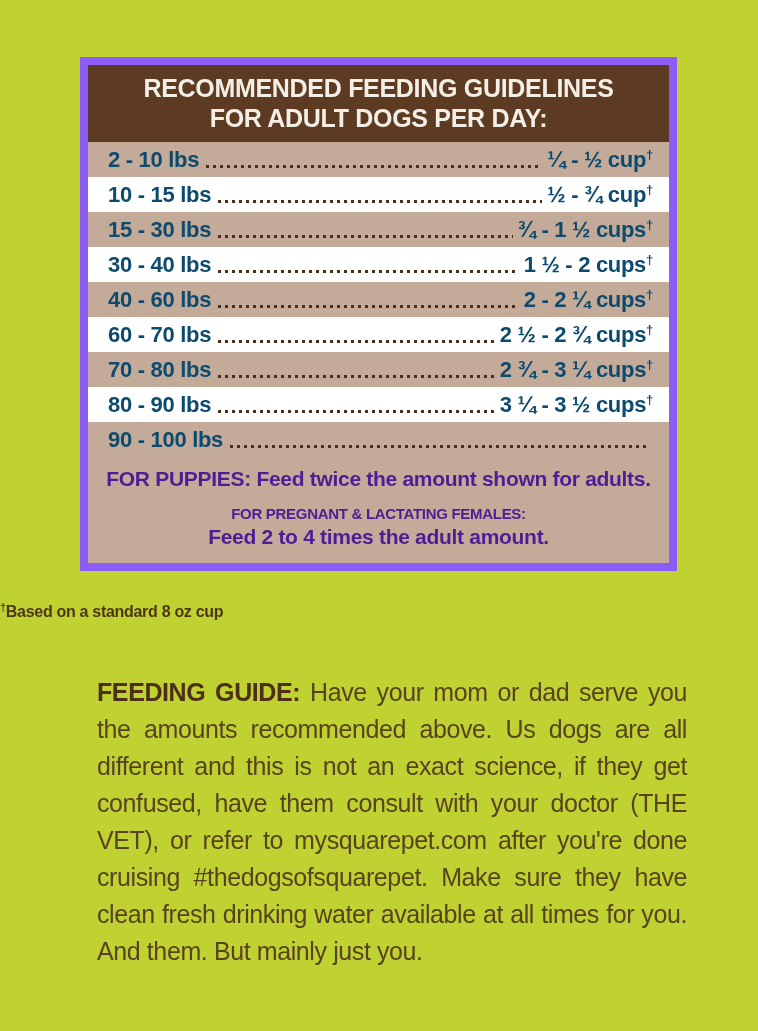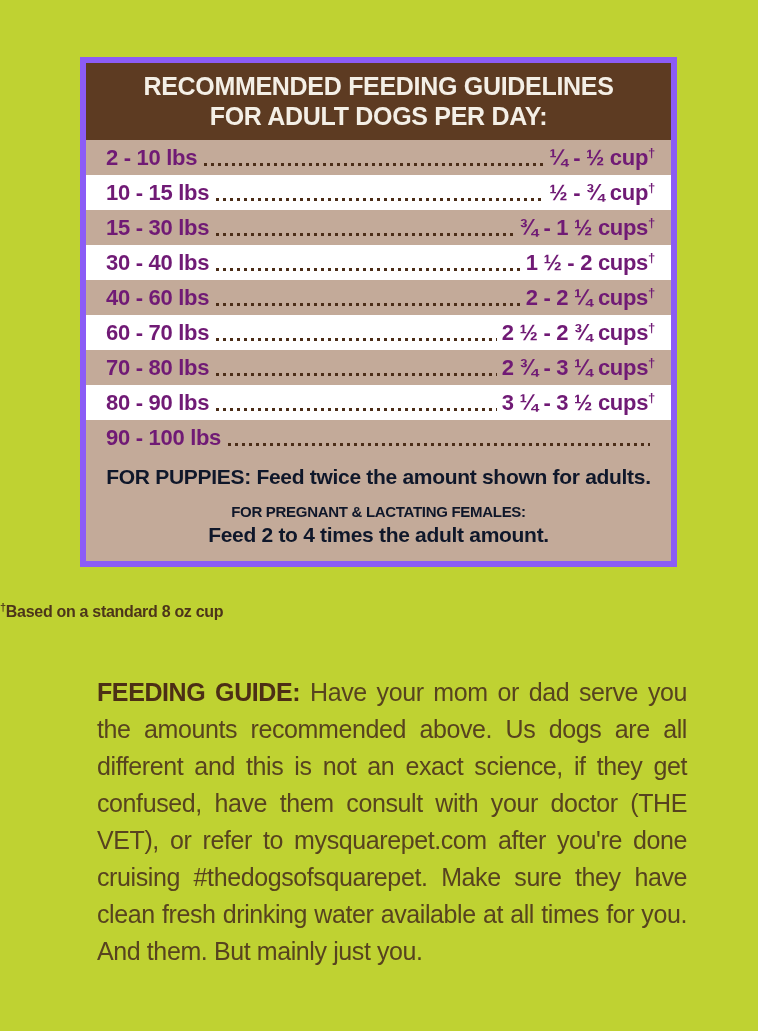--- a/index.html
+++ b/index.html
@@ -15,63 +15,63 @@
     background: #bfd232;
     overflow: hidden;
   }
 
   
   .feeding-table {
     position: absolute;
     left: 80px;
     top: 57px;
     width: 597px;
-    border: 6px solid #8b5cf6;
+    border: 8px solid #8b5cf6;
     background: #c3aa99;
   }
   .table-header {
     background: #5d3b22;
     color: #f4efe6;
     text-align: center;
     font-weight: bold;
     font-size: 25px;
     line-height: 30px;
     letter-spacing: -0.3px;
     padding: 8px 4px 9px;
   }
   .rows .row {
     display: flex;
     align-items: center;
     height: 35px;
     padding: 0 16px 0 20px;
     font-weight: bold;
     font-size: 22px;
     letter-spacing: -0.3px;
-    color: #701a75;
+    color: #0c4a6e;
     white-space: nowrap;
   }
   .rows .row:nth-child(odd)  { background: #c3aa99; }
   .rows .row:nth-child(even) { background: #ffffff; }
   .leader {
     flex: 1;
     align-self: stretch;
     margin: 0 5px;
     background-image: radial-gradient(circle, #4b2d18 1.5px, transparent 1.8px);
     background-size: 7px 7px;
     background-repeat: repeat-x;
     background-position: left 0 bottom 7px;
   }
   .dagger {
     font-size: 13px;
     vertical-align: super;
     line-height: 0;
   }
   .table-footer {
     background: #c3aa99;
-    color: #0f172a;
+    color: #4c1d95;
     text-align: center;
     font-weight: bold;
     letter-spacing: -0.3px;
     padding: 10px 8px 14px;
   }
   .table-footer .puppies-note {
     font-size: 21px;
     margin-bottom: 14px;
   }
   .table-footer .pregnant-title {

